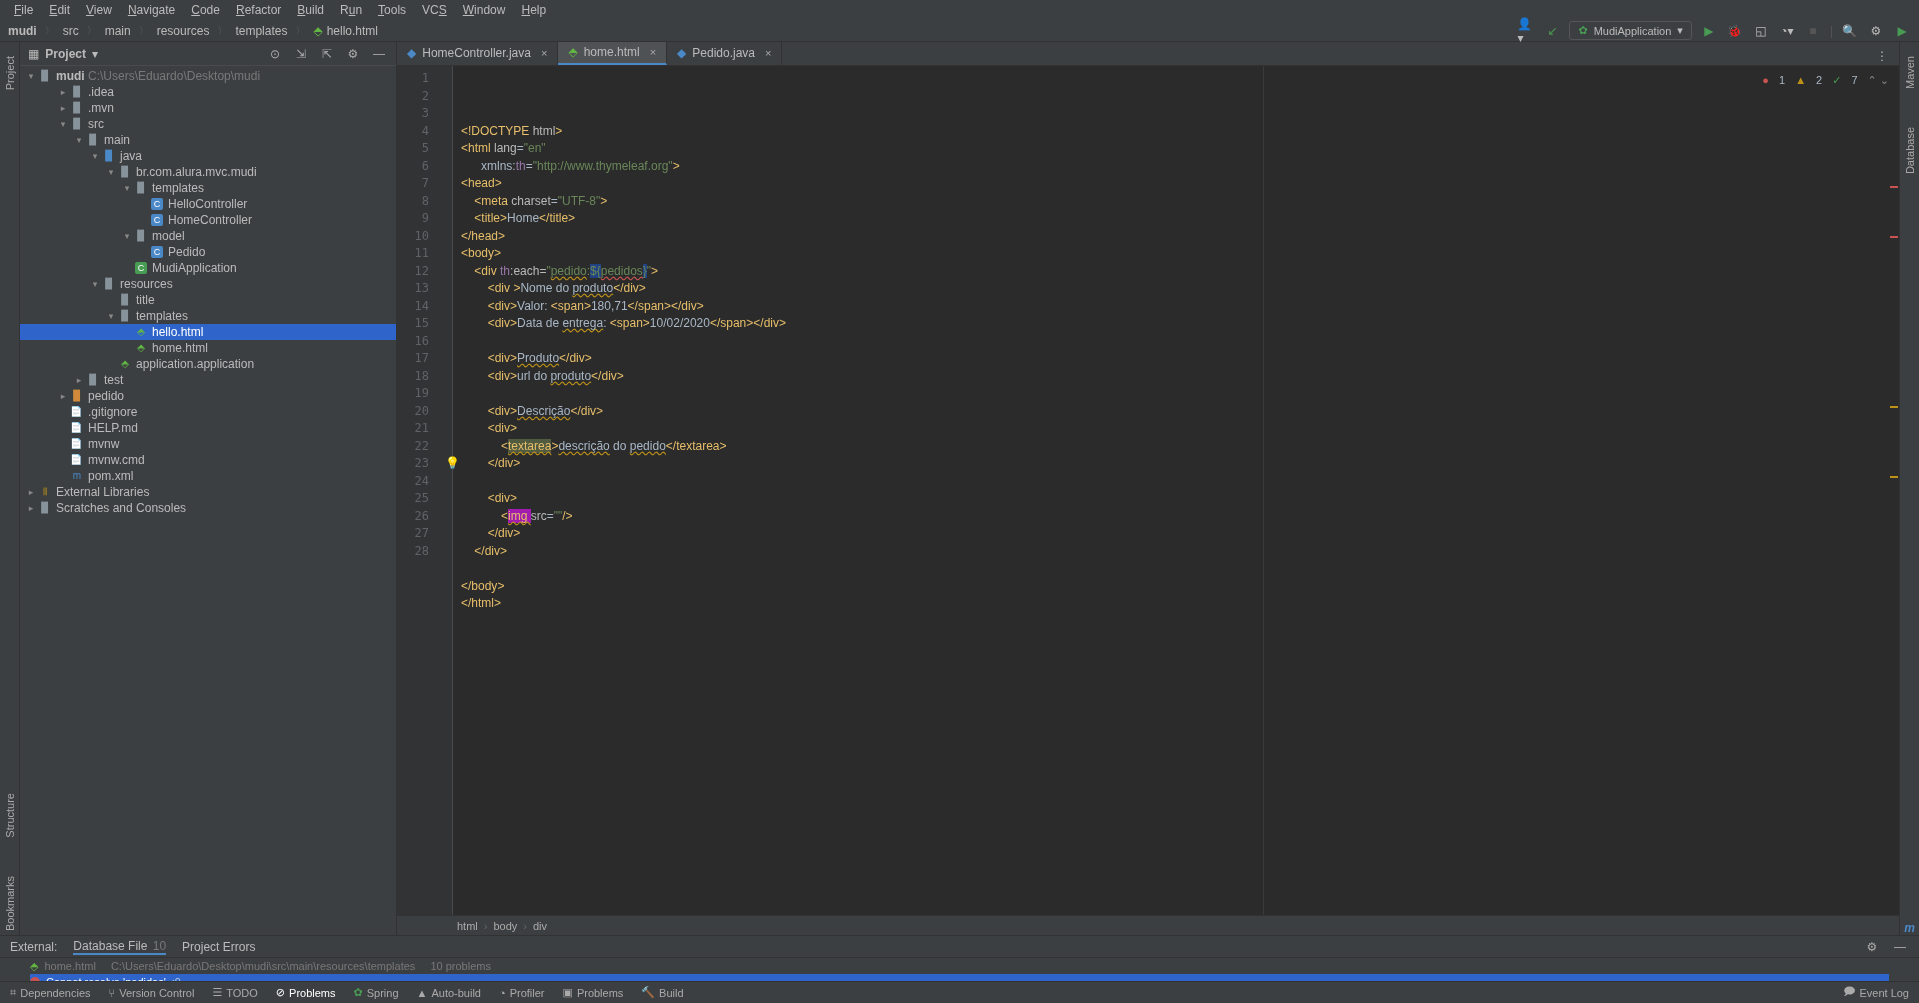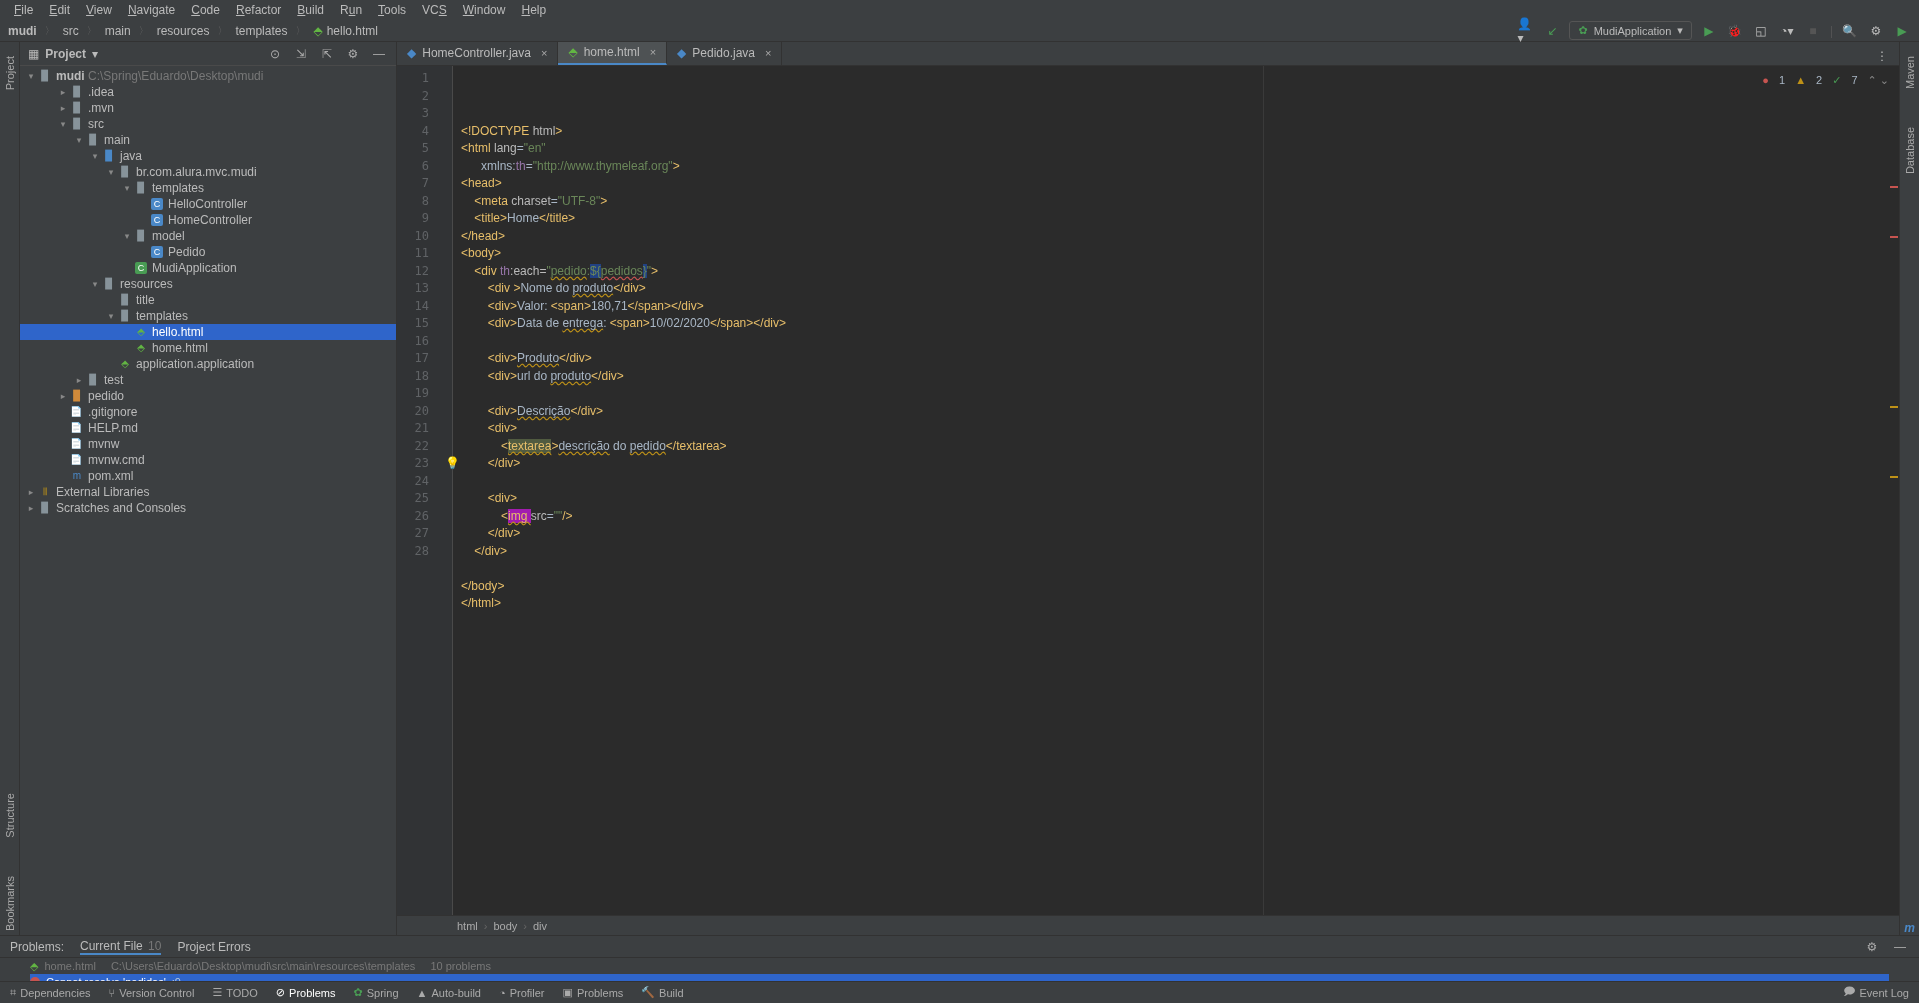--- a/index.html
+++ b/index.html
@@ -143,21 +143,21 @@
       <span>▾</span>
       <div class="tools">
         <span class="icon-btn">⊙</span>
         <span class="icon-btn">⇲</span>
         <span class="icon-btn">⇱</span>
         <span class="icon-btn">⚙</span>
         <span class="icon-btn">—</span>
       </div>
     </div>
     <div class="tree">
-      <div class="tree-row" style="padding-left:6px"><span class="arrow">▾</span><span class="ticon folder-icon">▉</span><b>mudi</b>&nbsp;<span class="dim">C:\Spring\Eduardo\Desktop\mudi</span></div>
+      <div class="tree-row" style="padding-left:6px"><span class="arrow">▾</span><span class="ticon folder-icon">▉</span><b>mudi</b>&nbsp;<span class="dim">C:\Users\Eduardo\Desktop\mudi</span></div>
       <div class="tree-row" style="padding-left:38px">
           <span class="arrow">▸</span>
           <span class="ticon folder-icon">▉</span>
           <span>.idea</span>
         </div>
       <div class="tree-row" style="padding-left:38px">
           <span class="arrow">▸</span>
           <span class="ticon folder-icon">▉</span>
           <span>.mvn</span>
         </div>
@@ -367,22 +367,22 @@
   <div class="right-gutter">
     <div class="vlabel">Maven</div>
     <div class="vlabel">Database</div>
     <div style="flex:1"></div>
     <div style="font-style:italic;color:#4a88c7;font-weight:bold">m</div>
   </div>
 </div>
 
 <div class="problems-panel">
   <div class="ptabs">
-    <span>Problems:</span>
-    <span class="active"><span>Current File</span> <span class="count">10</span></span>
+    <span>External:</span>
+    <span class="active"><span>Database File</span> <span class="count">10</span></span>
     <span>Project Errors</span>
     <div class="tools">
         <span class="icon-btn">⚙</span>
         <span class="icon-btn">—</span>
       </div>
   </div>
   <div class="plist">
     <div class="prow" style="color:#787878"><span style="color:#62b543">⬘</span><span>home.html</span>&nbsp;<span class="dim">C:\Users\Eduardo\Desktop\mudi\src\main\resources\templates</span>&nbsp;<span class="dim">10 problems</span></div>
     <div class="prow sel">
         <span class="ericon" style="background:#c75450"></span>

